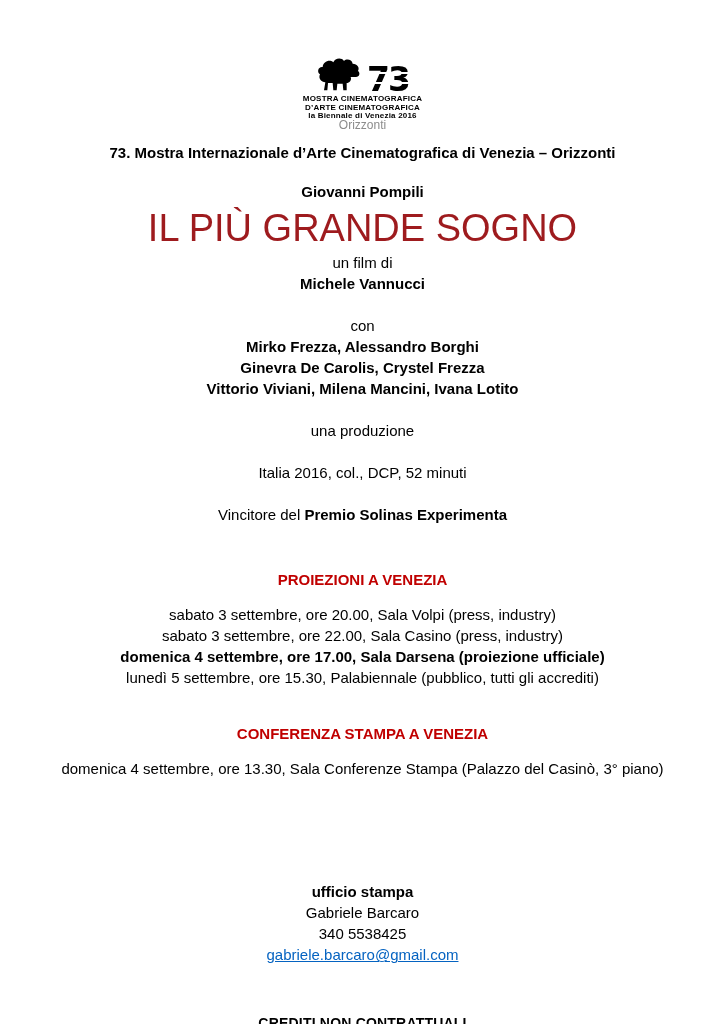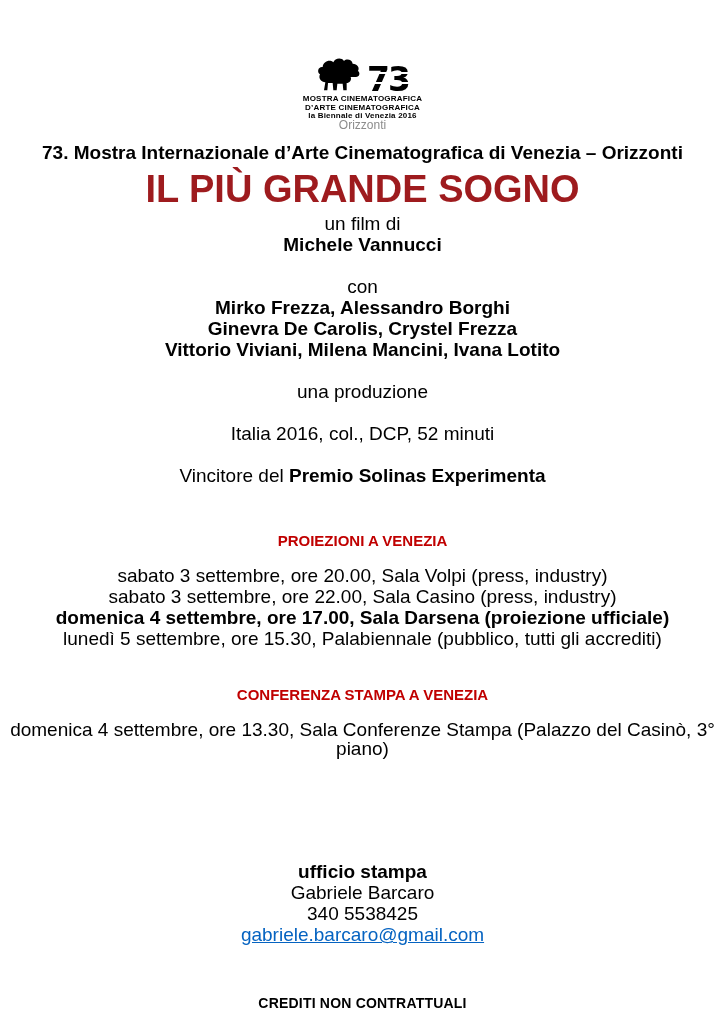--- a/index.html
+++ b/index.html
@@ -8,21 +8,21 @@
     --link-blue:#0563C1;
     --logo-gray:#8C8C8C;
   }
   *{box-sizing:border-box;}
   html,body{margin:0;padding:0;background:#e9e9e9;}
   .page{
     width:725px;height:1024px;margin:0 auto;background:#fff;
     font-family:"Liberation Sans",sans-serif;color:#000;
     text-align:center;overflow:hidden;padding-top:55px;
   }
-  .line{margin:2px;font-size:19px;line-height:19px;}
+  .line{margin:2px;font-size:15px;line-height:19px;}
   .bold{font-weight:bold;}
   .gap{height:19px;}
   .gap-lg{height:28px;}
   .spacer-big{height:100px;}
   .spacer-bottom{height:50px;}
 
   
   .logo{margin-bottom:0;}
   .logo-mark{display:flex;align-items:center;justify-content:center;gap:3px;height:40px;}
   .logo-number{
@@ -33,21 +33,21 @@
     position:absolute;left:-2px;right:-2px;height:2px;background:#fff;pointer-events:none;
   }
   .logo-number .s1{top:9px;}
   .logo-number .s2{top:19px;}
   .logo-line{font-size:8px;font-weight:bold;line-height:8.6px;letter-spacing:.2px;}
   .logo-sub{font-size:12px;line-height:8.6px;color:var(--logo-gray);}
 
   .festival{margin-top:14px;font-weight:bold;}
   .producer{margin-top:20px;}
   .film-title{
-    margin:4px 0 0 0;font-size:38px;line-height:46px;font-weight:bold;
+    margin:4px 0 0 0;font-size:38px;line-height:46px;font-weight:normal;
     color:var(--title-red);letter-spacing:0;
   }
   .red-heading{
     margin:16px;font-size:15px;line-height:19px;font-weight:bold;color:var(--heading-red);
   }
   .email{color:var(--link-blue);}
   .credits{margin:0;font-size:14px;line-height:14px;font-weight:bold;letter-spacing:.2px;}
 </style>
 </head>
 <body>
@@ -66,20 +66,21 @@
       </span>
     </div>
     <div class="logo-line">MOSTRA CINEMATOGRAFICA</div>
     <div class="logo-line">D’ARTE CINEMATOGRAFICA</div>
     <div class="logo-line">la Biennale di Venezia 2016</div>
     <div class="logo-sub">Orizzonti</div>
   </header>
 
   <p class="line festival">73. Mostra Internazionale d’Arte Cinematografica di Venezia – Orizzonti</p>
 
+  <p class="line bold producer">Giovanni Pompili</p>
 
   <h1 class="film-title">IL PIÙ GRANDE SOGNO</h1>
 
   <p class="line">un film di</p>
   <p class="line bold">Michele Vannucci</p>
 
   <div class="gap"></div>
 
   <p class="line">con</p>
   <p class="line bold">Mirko Frezza, Alessandro Borghi</p>

